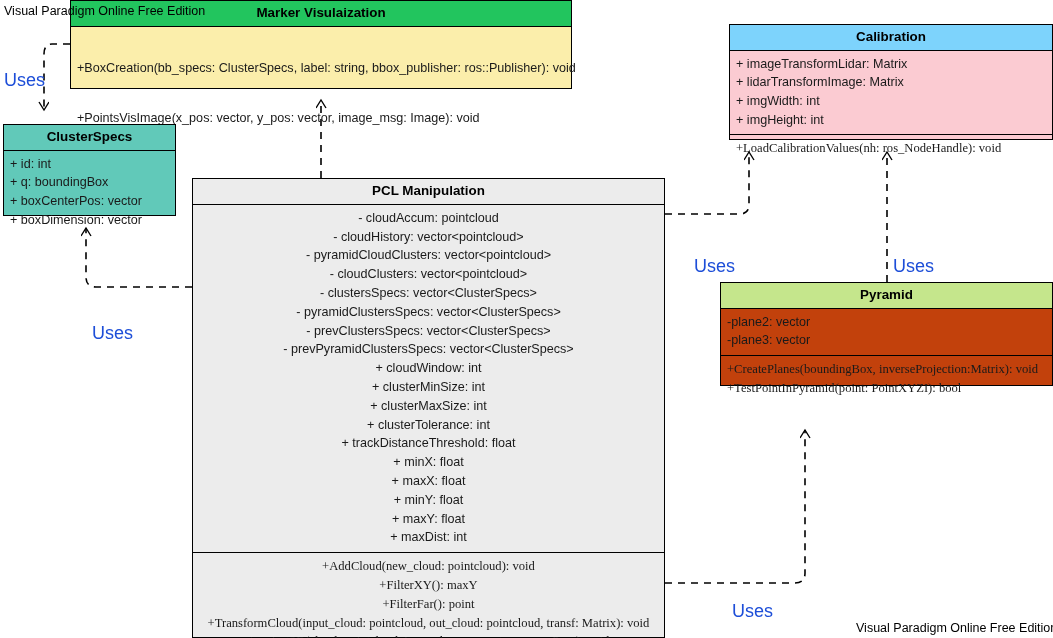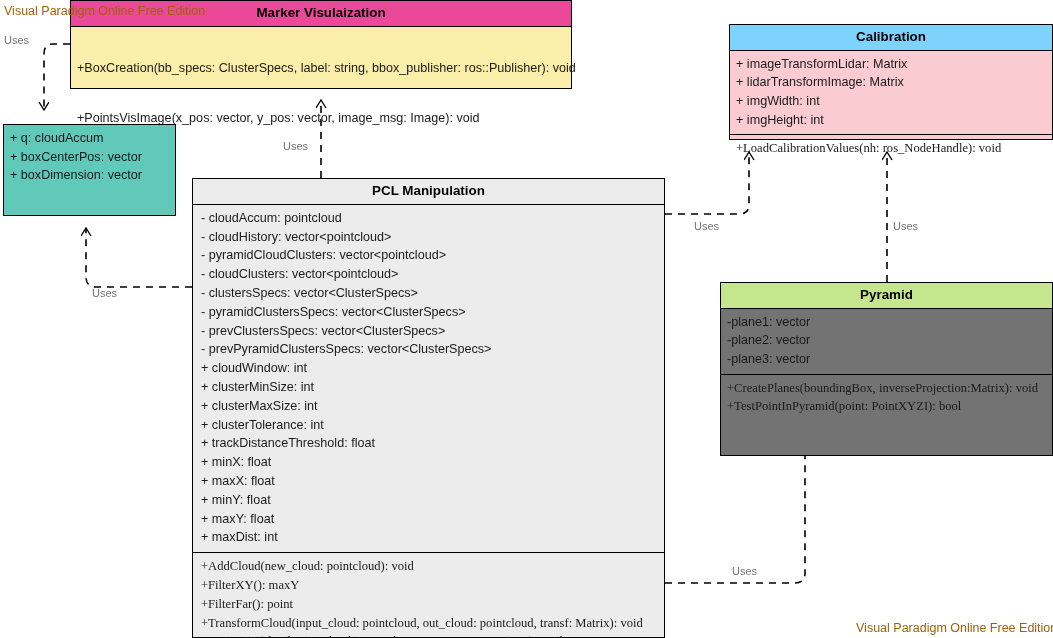--- a/index.html
+++ b/index.html
@@ -12,21 +12,21 @@
   }
   #canvas {
     position: relative;
     width: 1053px;
     height: 638px;
     background: #ffffff;
     overflow: hidden;
   }
   .watermark {
     position: absolute;
-    color: #a16207;
+    color: #000000;
     font-size: 12.5px;
     font-family: "Liberation Sans", sans-serif;
     white-space: nowrap;
     user-select: none;
   }
   #wm-top { left: 4px; top: 4px; }
   #wm-bottom { left: 856px; top: 621px; }
 
   .uml-class {
     position: absolute;
@@ -57,62 +57,63 @@
   .uml-row {
     white-space: nowrap;
     padding: 1px 0;
   }
 
   
   #class-marker-visualization {
     left: 70px; top: 0px; width: 502px; height: 89px;
     background: #fbeeab;
   }
-  #class-marker-visualization .uml-title { background: #ec4899; }
+  #class-marker-visualization .uml-title { background: #22c55e; }
   #class-marker-visualization .uml-compartment .uml-row { padding: 5px 0; margin-top: 24px; }
 
   #class-cluster-specs {
     left: 3px; top: 124px; width: 173px; height: 92px;
     background: #61c9b9;
   }
   #class-cluster-specs .uml-title { background: #61c9b9; }
 
   #class-calibration {
     left: 729px; top: 24px; width: 324px; height: 116px;
     background: #fbcbd2;
   }
   #class-calibration .uml-title { background: #7dd3fc; }
 
   #class-pyramid {
-    left: 720px; top: 282px; width: 333px; height: 174px;
-    background: #737373;
+    left: 720px; top: 282px; width: 333px; height: 104px;
+    background: #c2410c;
   }
   #class-pyramid .uml-title { background: #c5e68c; }
 
   #class-pcl-manipulation {
     left: 192px; top: 178px; width: 473px; height: 460px;
     background: #ececec;
   }
   #class-pcl-manipulation .uml-title { background: #ececec; }
   #class-pcl-manipulation .uml-compartment { padding: 4px 8px 5px 8px; }
-  #class-pcl-manipulation .uml-row { padding: 1.1px 0; }
+  #class-pcl-manipulation .uml-row { padding: 1.1px 0; text-align: center; }
 
   
   #connectors {
     position: absolute;
     left: 0; top: 0;
     width: 1053px; height: 638px;
     pointer-events: none;
   }
   .edge-label {
     position: absolute;
-    font-size: 11px;
-    color: #737373;
+    font-size: 18px;
+    color: #1d4ed8;
     white-space: nowrap;
     background: transparent;
+    margin-top: 36px;
   }
 </style>
 </head>
 <body>
 
 <div id="canvas">
 
   <svg id="connectors" viewBox="0 0 1053 638" width="1053" height="638" xmlns="http://www.w3.org/2000/svg">
     <defs>
       <marker id="open-arrow" markerWidth="14" markerHeight="14" refX="10" refY="5" orient="auto" markerUnits="userSpaceOnUse">
@@ -154,22 +155,24 @@
 
   <div class="uml-class" id="class-marker-visualization">
     <div class="uml-title">Marker Visulaization</div>
     <div class="uml-compartment">
       <div class="uml-row">+BoxCreation(bb_specs: ClusterSpecs, label: string, bbox_publisher: ros::Publisher): void</div>
       <div class="uml-row">+PointsVisImage(x_pos: vector, y_pos: vector, image_msg: Image): void</div>
     </div>
   </div>
 
   <div class="uml-class" id="class-cluster-specs">
-    <div class="uml-compartment">
-      <div class="uml-row">+ q: cloudAccum</div>
+    <div class="uml-title">ClusterSpecs</div>
+    <div class="uml-compartment">
+      <div class="uml-row">+ id: int</div>
+      <div class="uml-row">+ q: boundingBox</div>
       <div class="uml-row">+ boxCenterPos: vector</div>
       <div class="uml-row">+ boxDimension: vector</div>
     </div>
   </div>
 
   <div class="uml-class" id="class-calibration">
     <div class="uml-title">Calibration</div>
     <div class="uml-compartment">
       <div class="uml-row">+ imageTransformLidar: Matrix</div>
       <div class="uml-row">+ lidarTransformImage: Matrix</div>
@@ -177,21 +180,20 @@
       <div class="uml-row">+ imgHeight: int</div>
     </div>
     <div class="uml-compartment">
       <div class="uml-row">+LoadCalibrationValues(nh: ros_NodeHandle): void</div>
     </div>
   </div>
 
   <div class="uml-class" id="class-pyramid">
     <div class="uml-title">Pyramid</div>
     <div class="uml-compartment">
-      <div class="uml-row">-plane1: vector</div>
       <div class="uml-row">-plane2: vector</div>
       <div class="uml-row">-plane3: vector</div>
     </div>
     <div class="uml-compartment">
       <div class="uml-row">+CreatePlanes(boundingBox, inverseProjection:Matrix): void</div>
       <div class="uml-row">+TestPointInPyramid(point: PointXYZI): bool</div>
     </div>
   </div>
 
   <div class="uml-class" id="class-pcl-manipulation">

